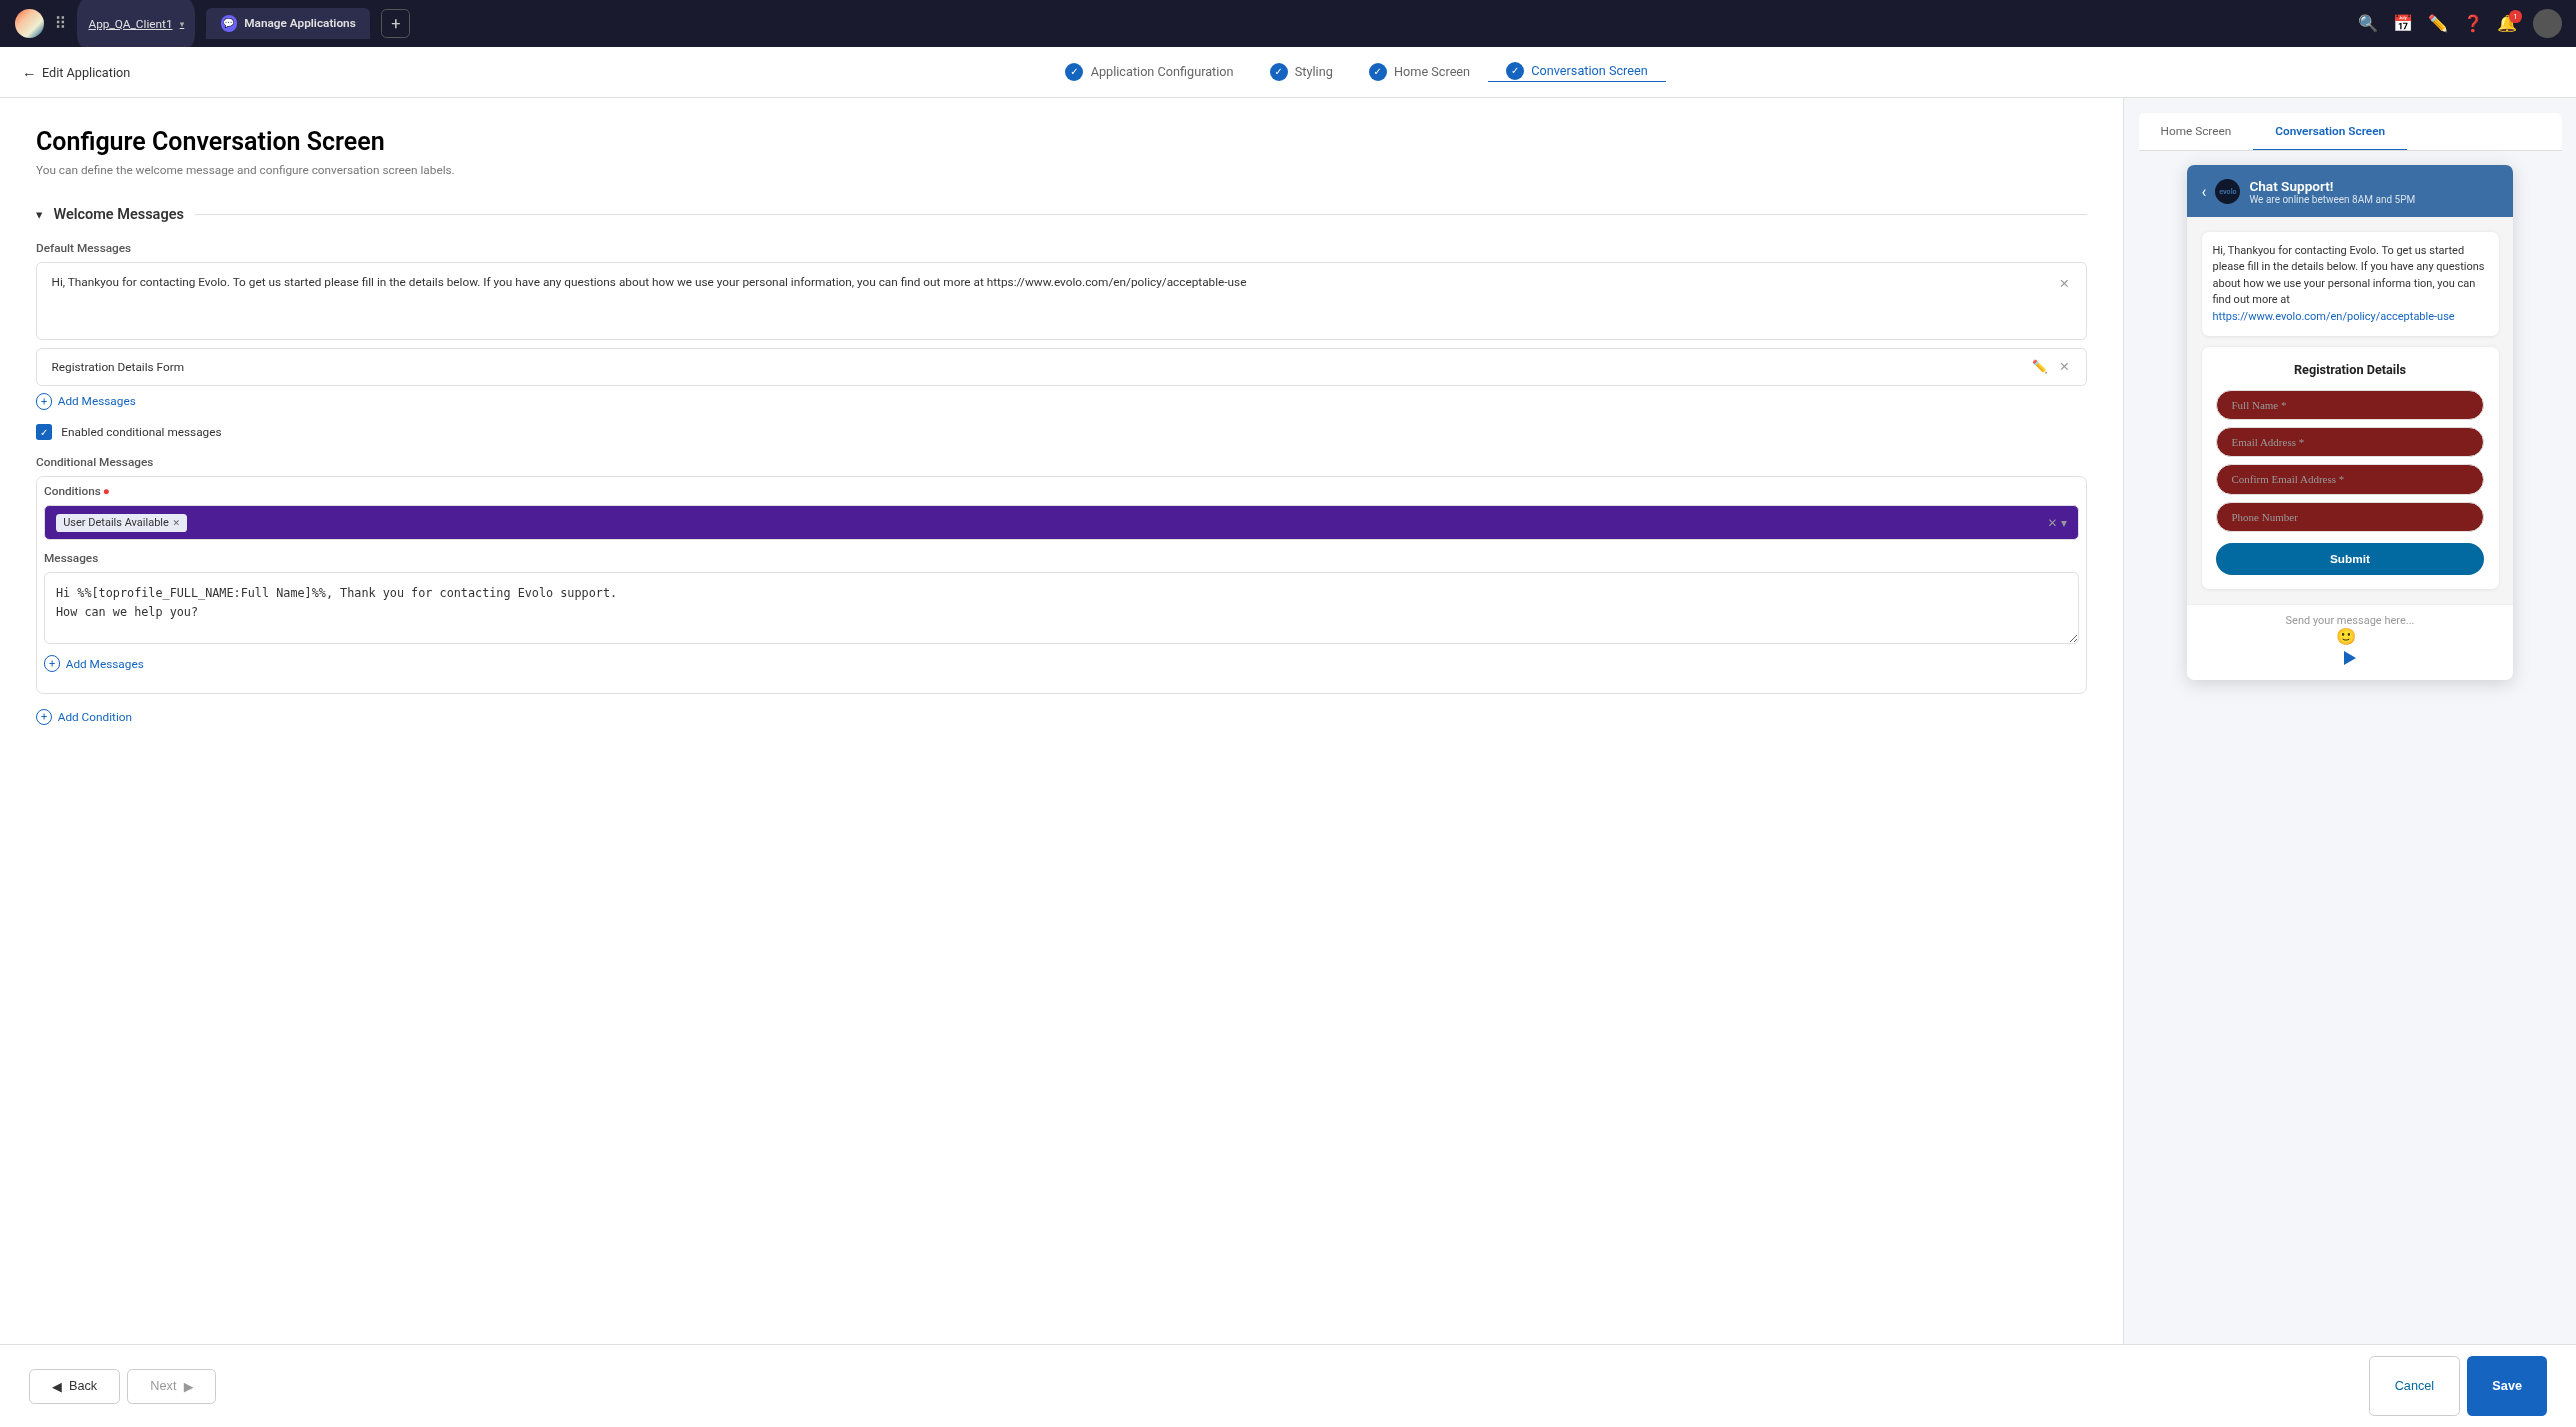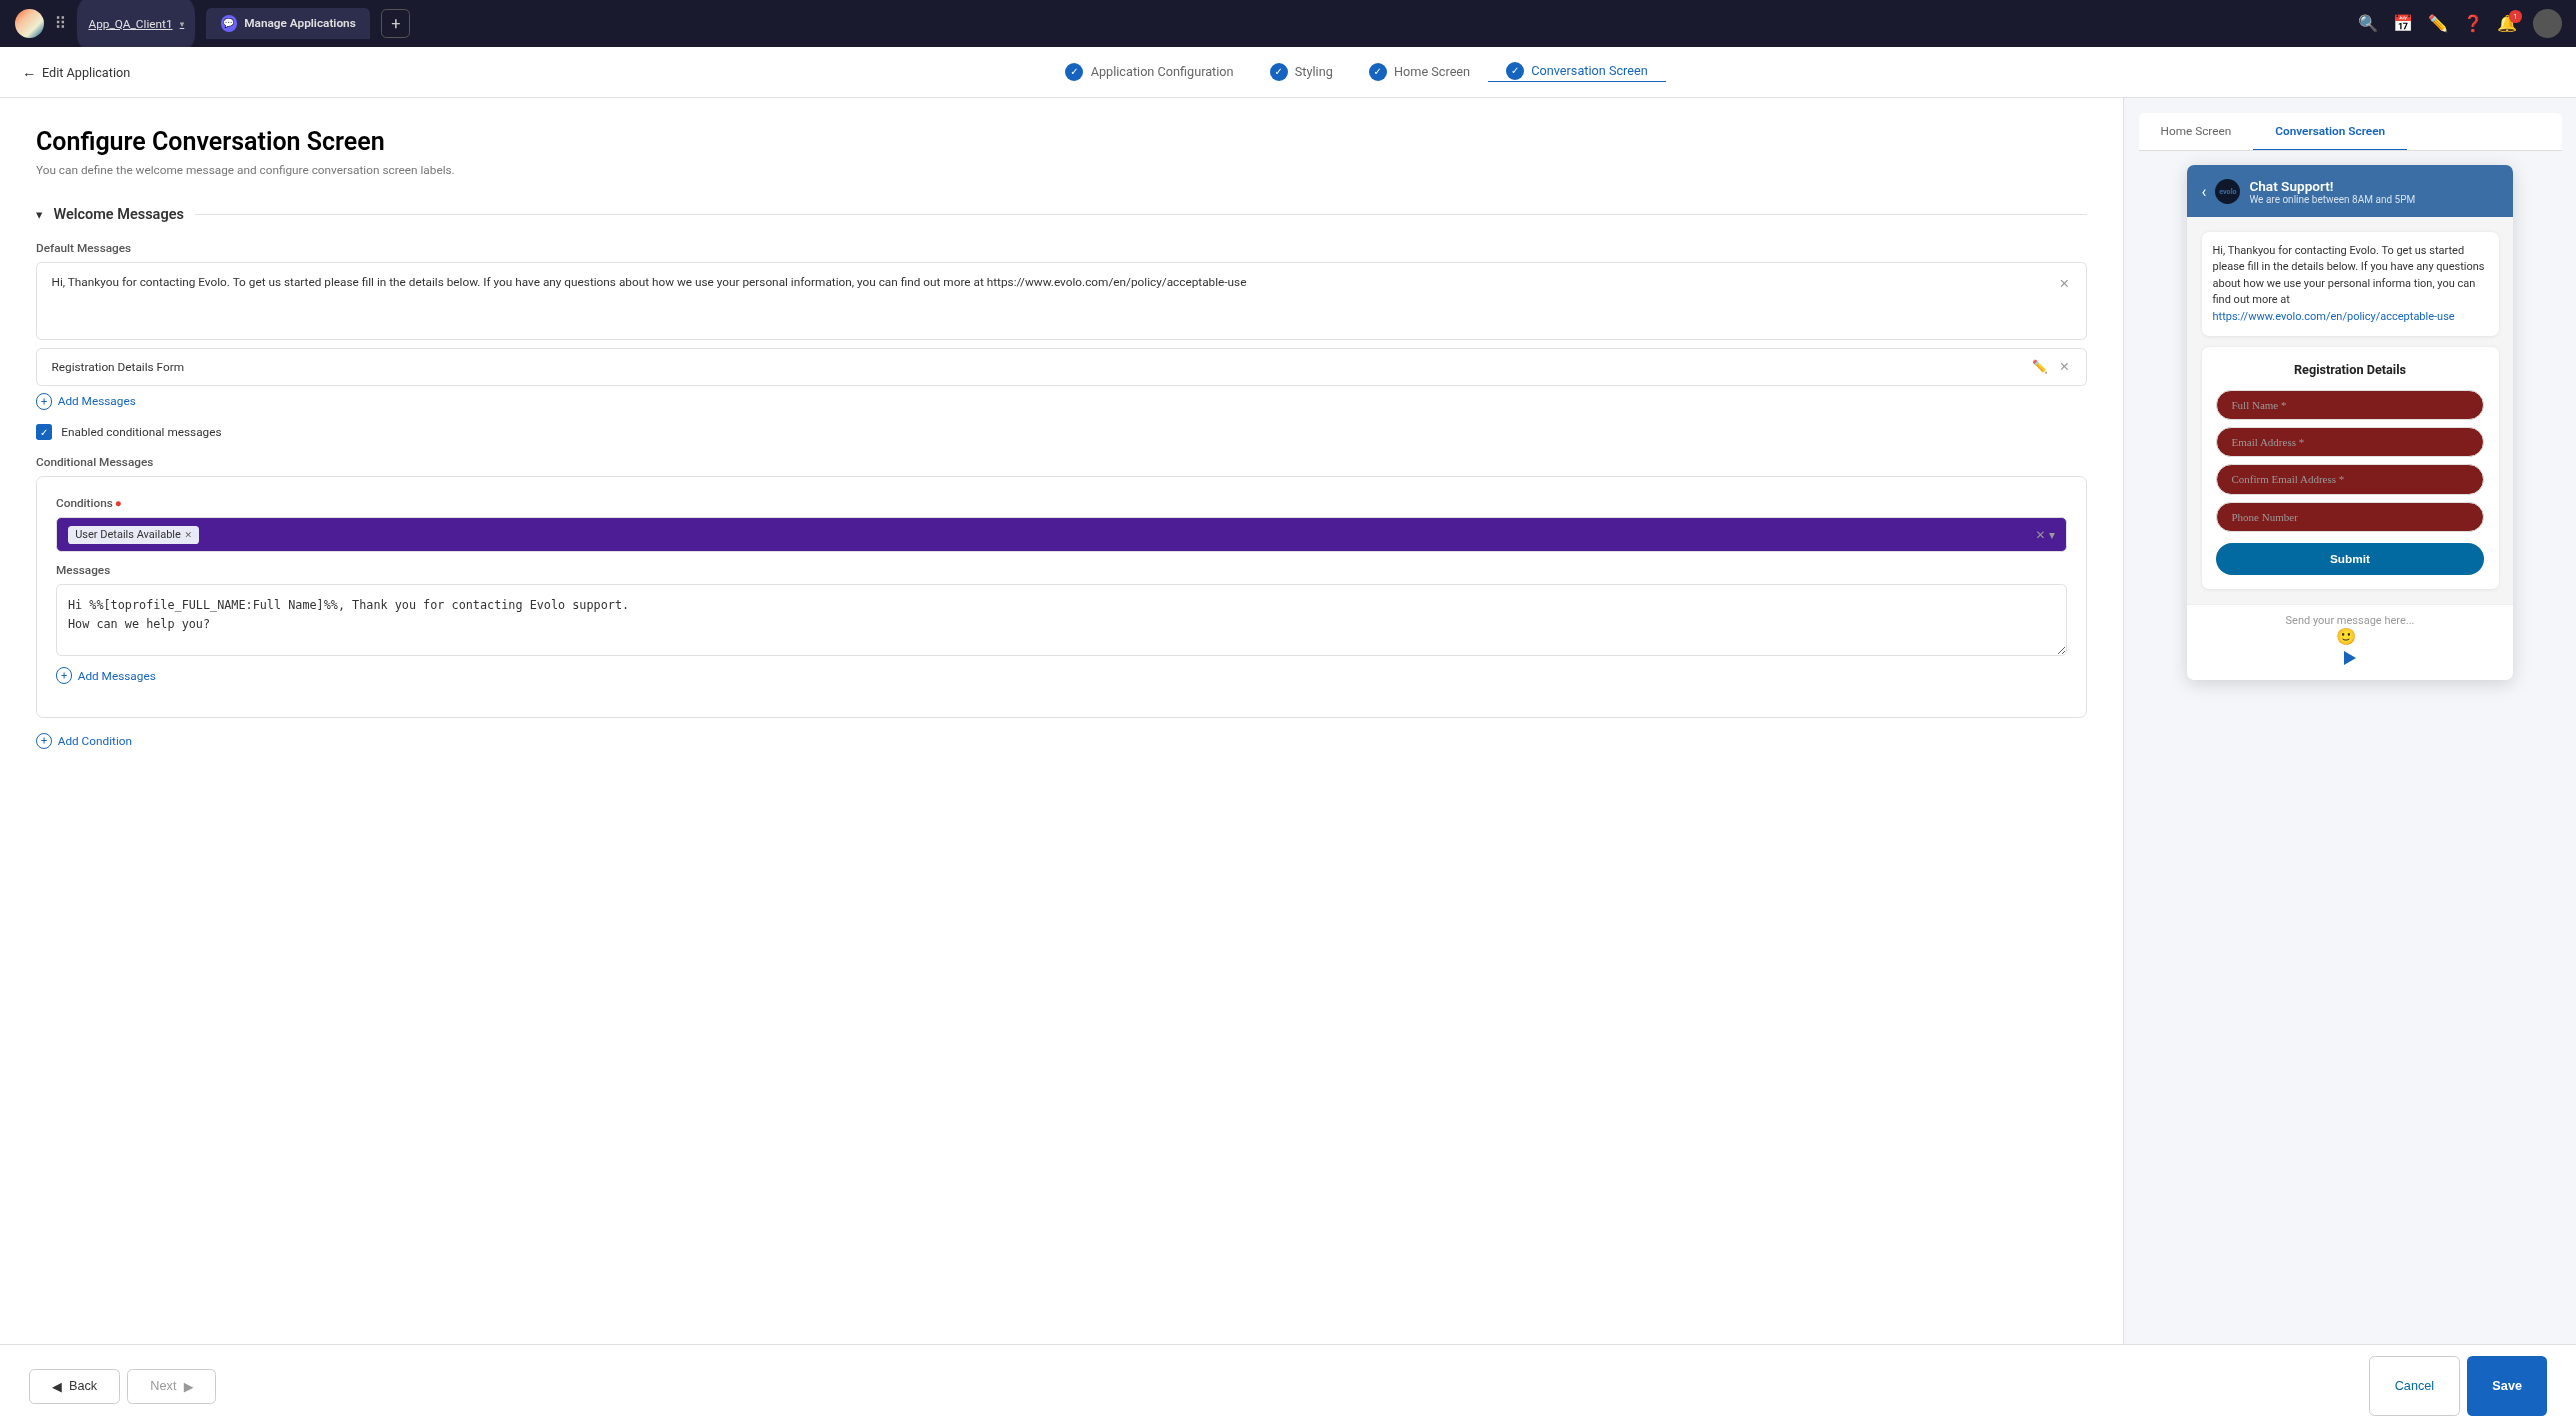--- a/index.html
+++ b/index.html
@@ -60,21 +60,21 @@
     .add-link { display: flex; align-items: center; gap: 5.4px; color: #1565c0; font-size: 11.8px; cursor: pointer; margin: 7.2px 0 14.5px 0; }
     .add-link-icon { width: 16.3px; height: 16.3px; border-radius: 50%; border: 1.8px solid #1565c0; display: flex; align-items: center; justify-content: center; font-size: 11px; line-height: 1; }
 
     
     .checkbox-row { display: flex; align-items: center; gap: 9px; margin: 11px 0 14.5px 0; }
     .checkbox { width: 16.3px; height: 16.3px; background: #1565c0; border-radius: 2.7px; display: flex; align-items: center; justify-content: center; flex-shrink: 0; cursor: pointer; }
     .checkbox-checkmark { color: white; font-size: 10px; }
     .checkbox-label { font-size: 11.8px; color: #333; }
 
     
-    .conditional-box { border: 0.9px solid #e0e0e0; border-radius: 7.2px; padding: 19px; margin-bottom: 14.5px; }
+    .conditional-box { border: 0.9px solid #e0e0e0; border-radius: 7.2px; padding: 7px; margin-bottom: 14.5px; }
     .cond-field-label { font-size: 11.8px; color: #555; margin-bottom: 7.2px; font-weight: 500; }
     .cond-field-label .req-dot { color: #e53935; margin-left: 1.8px; }
 
     .condition-select { border: 0.9px solid #e0e0e0; border-radius: 5.4px; padding: 7.2px 11px; display: flex; align-items: center; gap: 7.2px; background: #4c1d95; margin-bottom: 11px; }
     .condition-tag { background: #e8eaf6; border-radius: 3.6px; padding: 2.7px 7.2px; font-size: 11px; color: #333; display: flex; align-items: center; gap: 3.6px; }
     .condition-tag-x { cursor: pointer; color: #666; font-size: 9px; }
     .condition-select-spacer { flex: 1; }
     .condition-select-icons { display: flex; gap: 3.6px; color: #999; font-size: 11.8px; }
 
     .messages-textarea { border: 0.9px solid #e0e0e0; border-radius: 5.4px; padding: 11px; font-size: 11.8px; color: #333; width: 100%; min-height: 72px; resize: vertical; outline: none; line-height: 1.6; }

